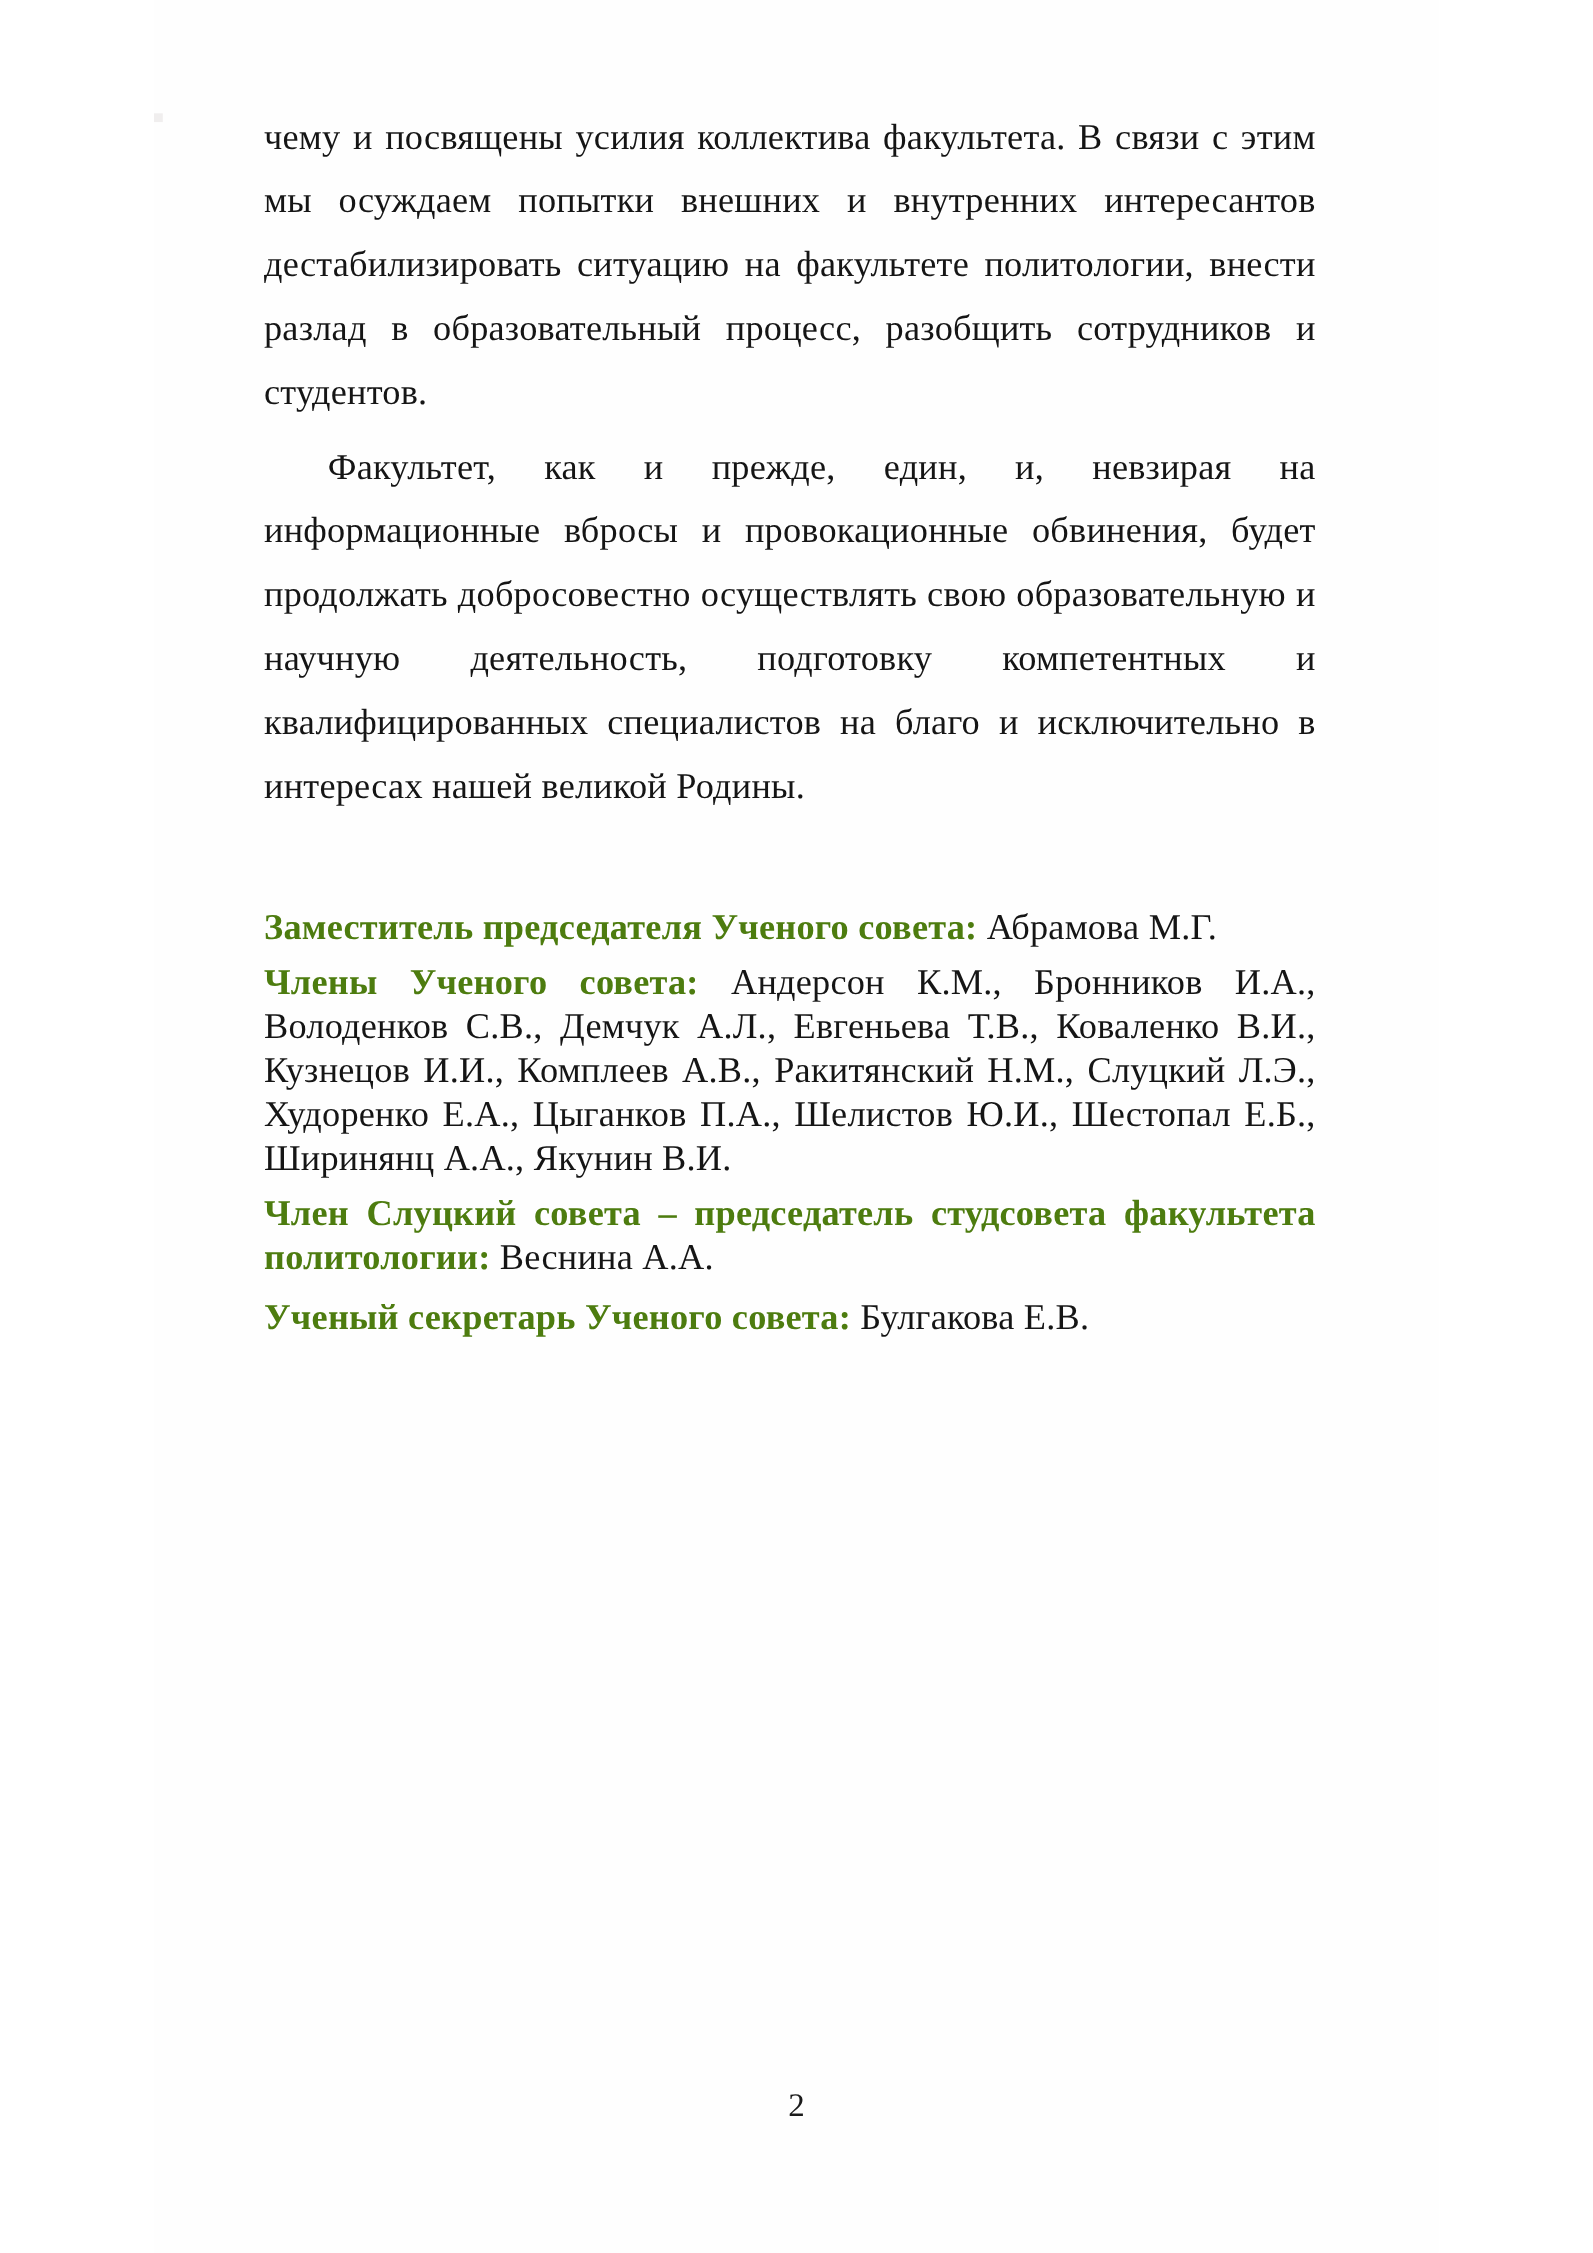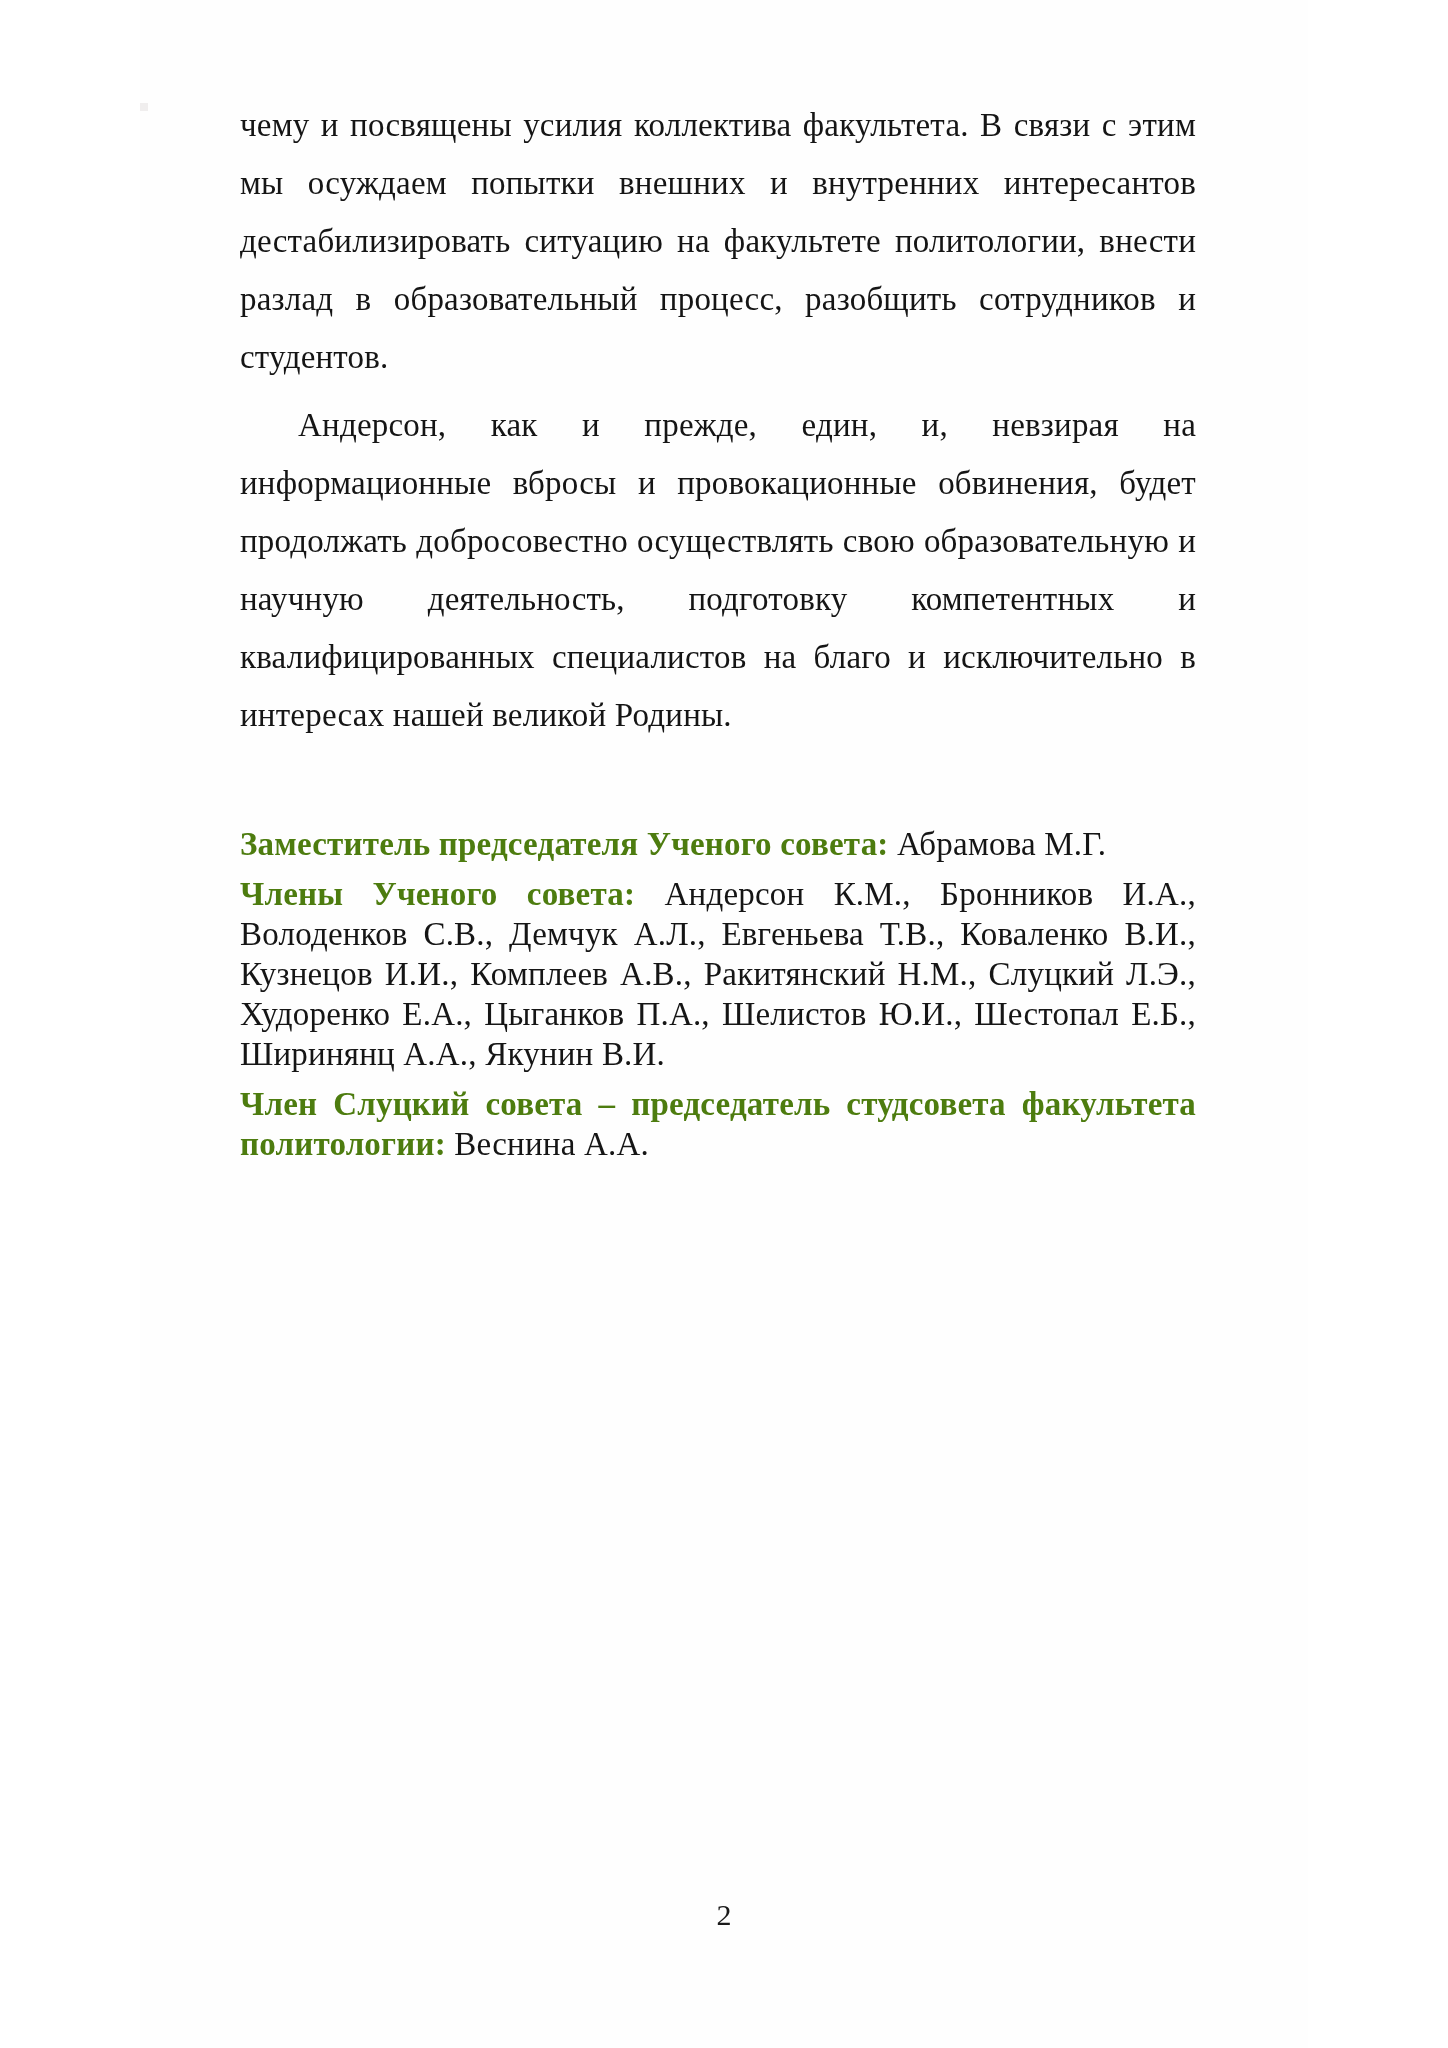--- a/index.html
+++ b/index.html
@@ -68,28 +68,29 @@
 </head>
 <body>
 
 <div class="page">
   <div class="scan-speck"></div>
 
   <div class="content">
 
     <p class="para">чему и посвящены усилия коллектива факультета. В связи с этим мы осуждаем попытки внешних и внутренних интересантов дестабилизировать ситуацию на факультете политологии, внести разлад в образовательный процесс, разобщить сотрудников и студентов.</p>
 
-    <p class="para indented">Андерсон, как и прежде, един, и, невзирая на информационные вбросы и провокационные обвинения, будет продолжать добросовестно осуществлять свою образовательную и научную деятельность, подготовку компетентных и квалифицированных специалистов на благо и исключительно в интересах нашей великой Родины.</p>
+    <p class="para indented">Факультет, как и прежде, един, и, невзирая на информационные вбросы и провокационные обвинения, будет продолжать добросовестно осуществлять свою образовательную и научную деятельность, подготовку компетентных и квалифицированных специалистов на благо и исключительно в интересах нашей великой Родины.</p>
 
     <div class="sig-block">
 
       <p class="sig"><span class="role">Заместитель председателя Ученого совета:</span><span> Абрамова&nbsp;М.Г.</span></p>
 
       <p class="sig"><span class="role">Члены Ученого совета:</span><span> Андерсон&nbsp;К.М., Бронников&nbsp;И.А., Володенков&nbsp;С.В., Демчук&nbsp;А.Л., Евгеньева&nbsp;Т.В., Коваленко&nbsp;В.И., Кузнецов&nbsp;И.И., Комплеев&nbsp;А.В., Ракитянский&nbsp;Н.М., Слуцкий&nbsp;Л.Э., Худоренко&nbsp;Е.А., Цыганков&nbsp;П.А., Шелистов&nbsp;Ю.И., Шестопал&nbsp;Е.Б., Ширинянц&nbsp;А.А., Якунин&nbsp;В.И.</span></p>
 
       <p class="sig"><span class="role">Член Слуцкий совета – председатель студсовета факультета политологии:</span><span> Веснина&nbsp;А.А.</span></p>
 
+      <p class="sig extra-gap"><span class="role">Ученый секретарь Ученого совета:</span><span> Булгакова&nbsp;Е.В.</span></p>
 
     </div>
   </div>
 
   <div class="page-num">2</div>
 </div>
 
 </body></html>

